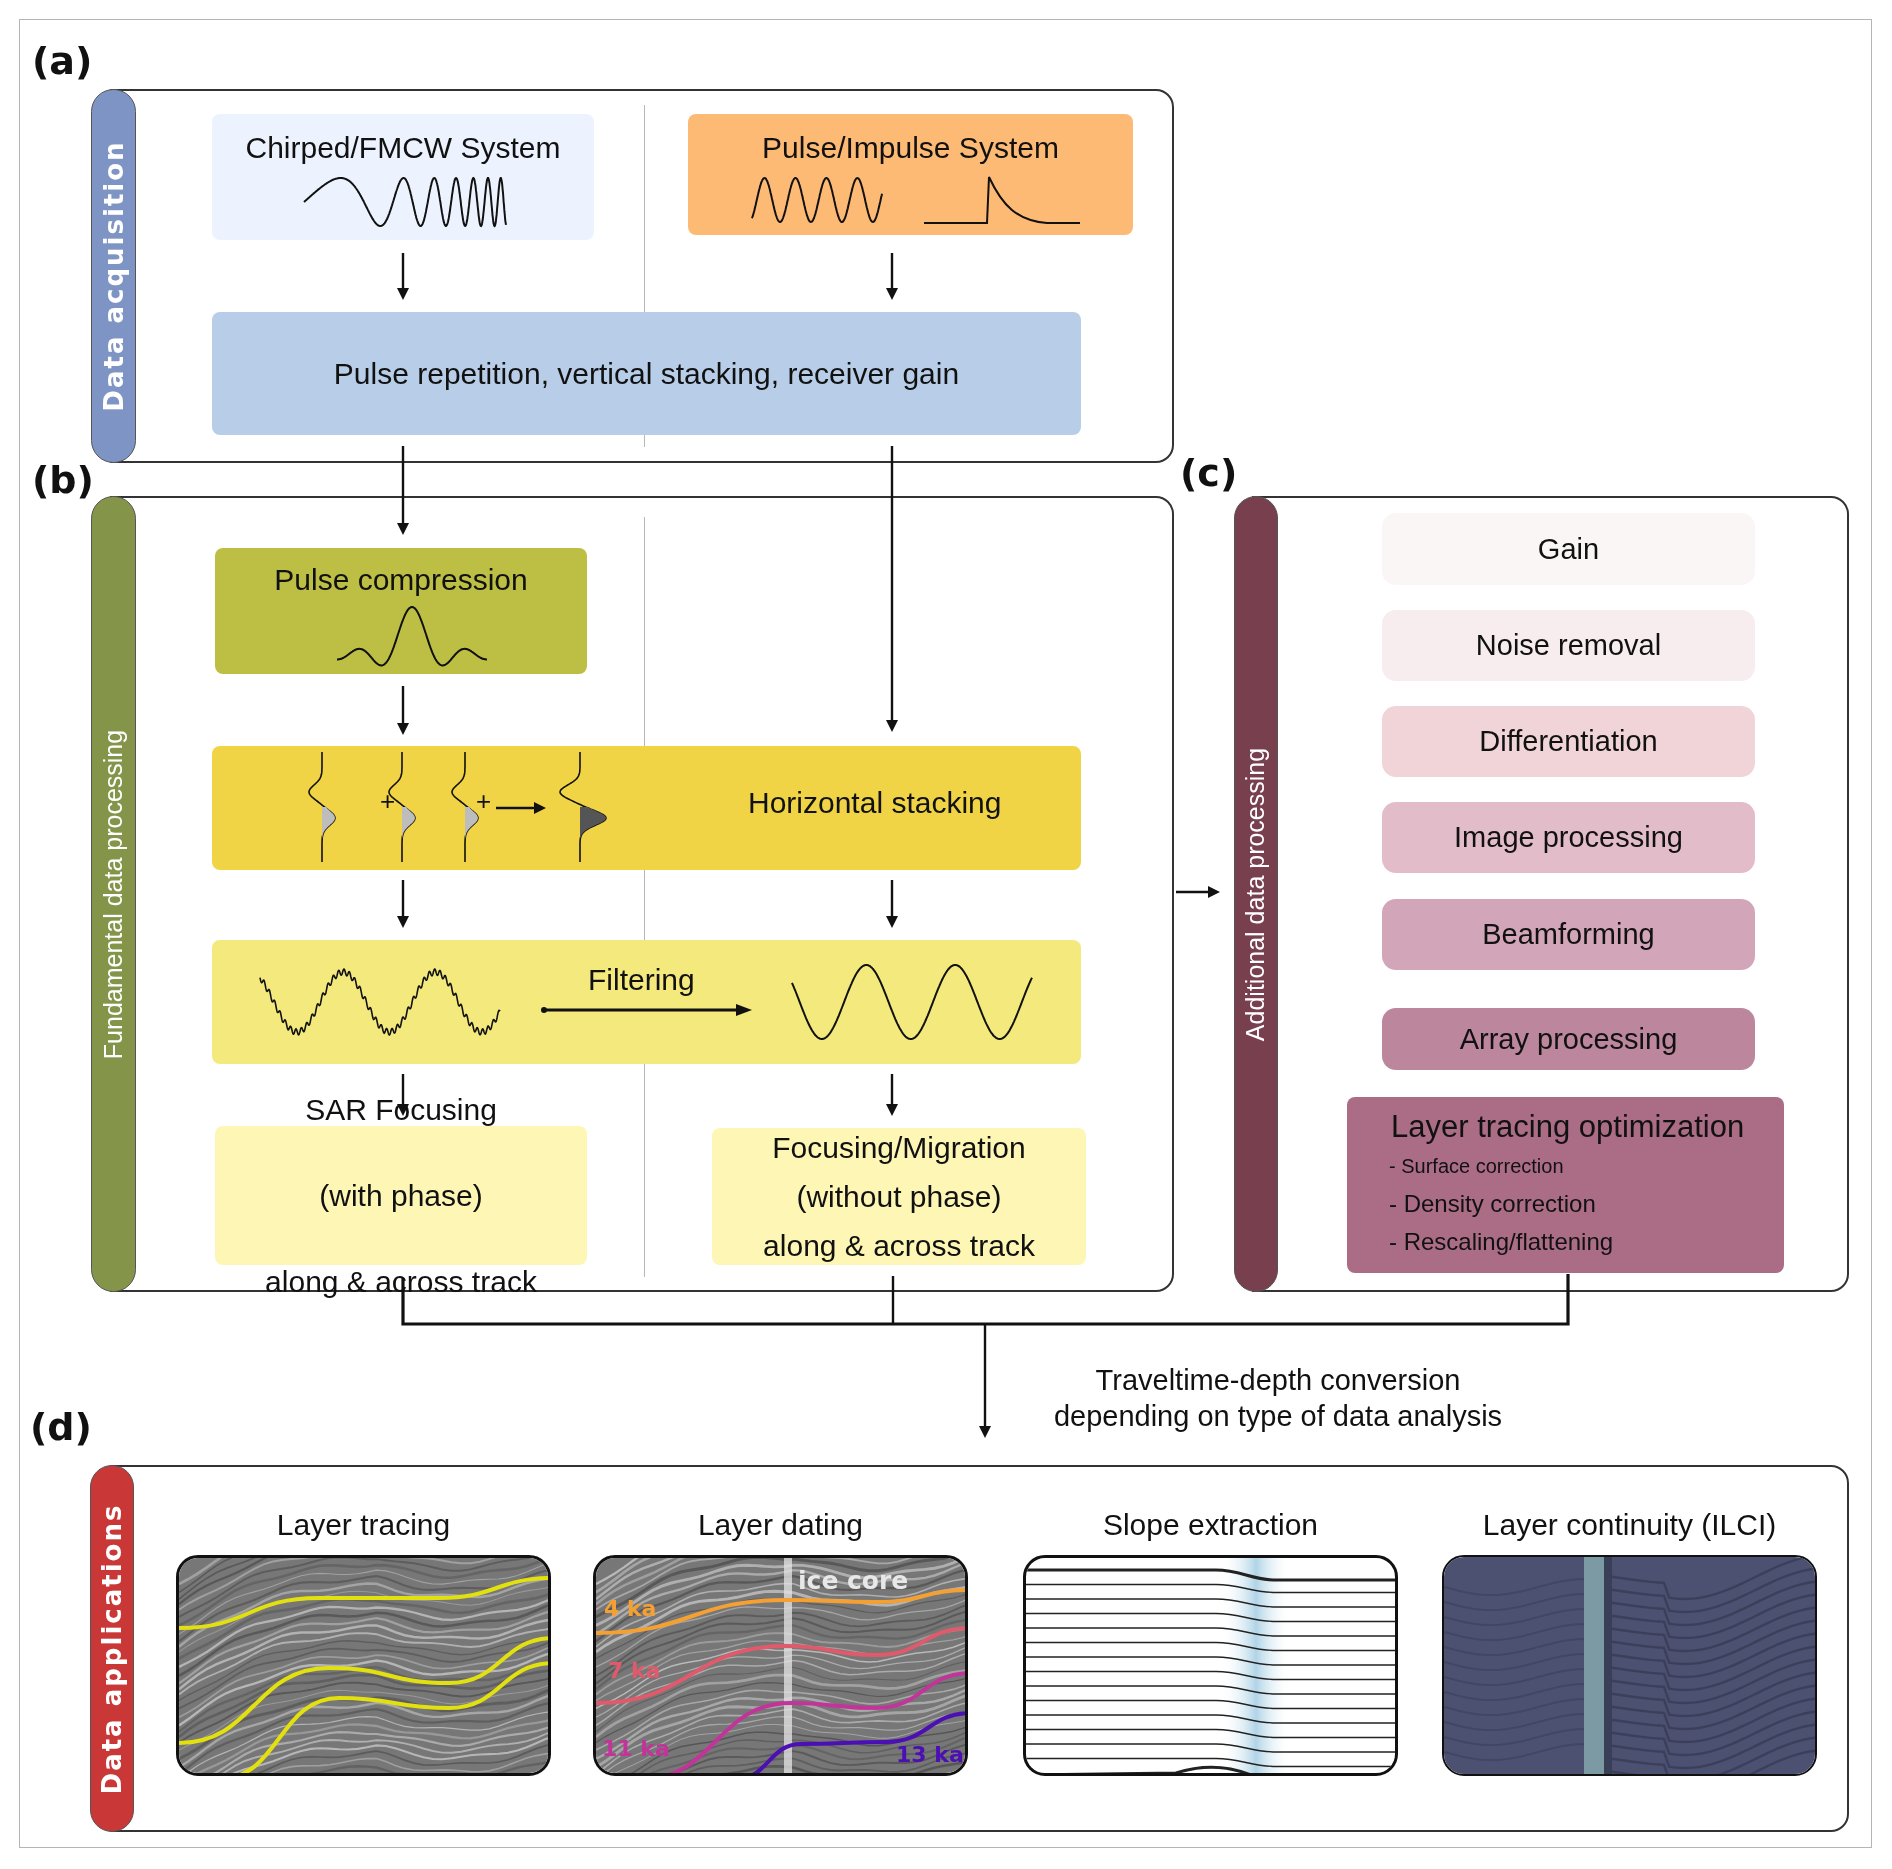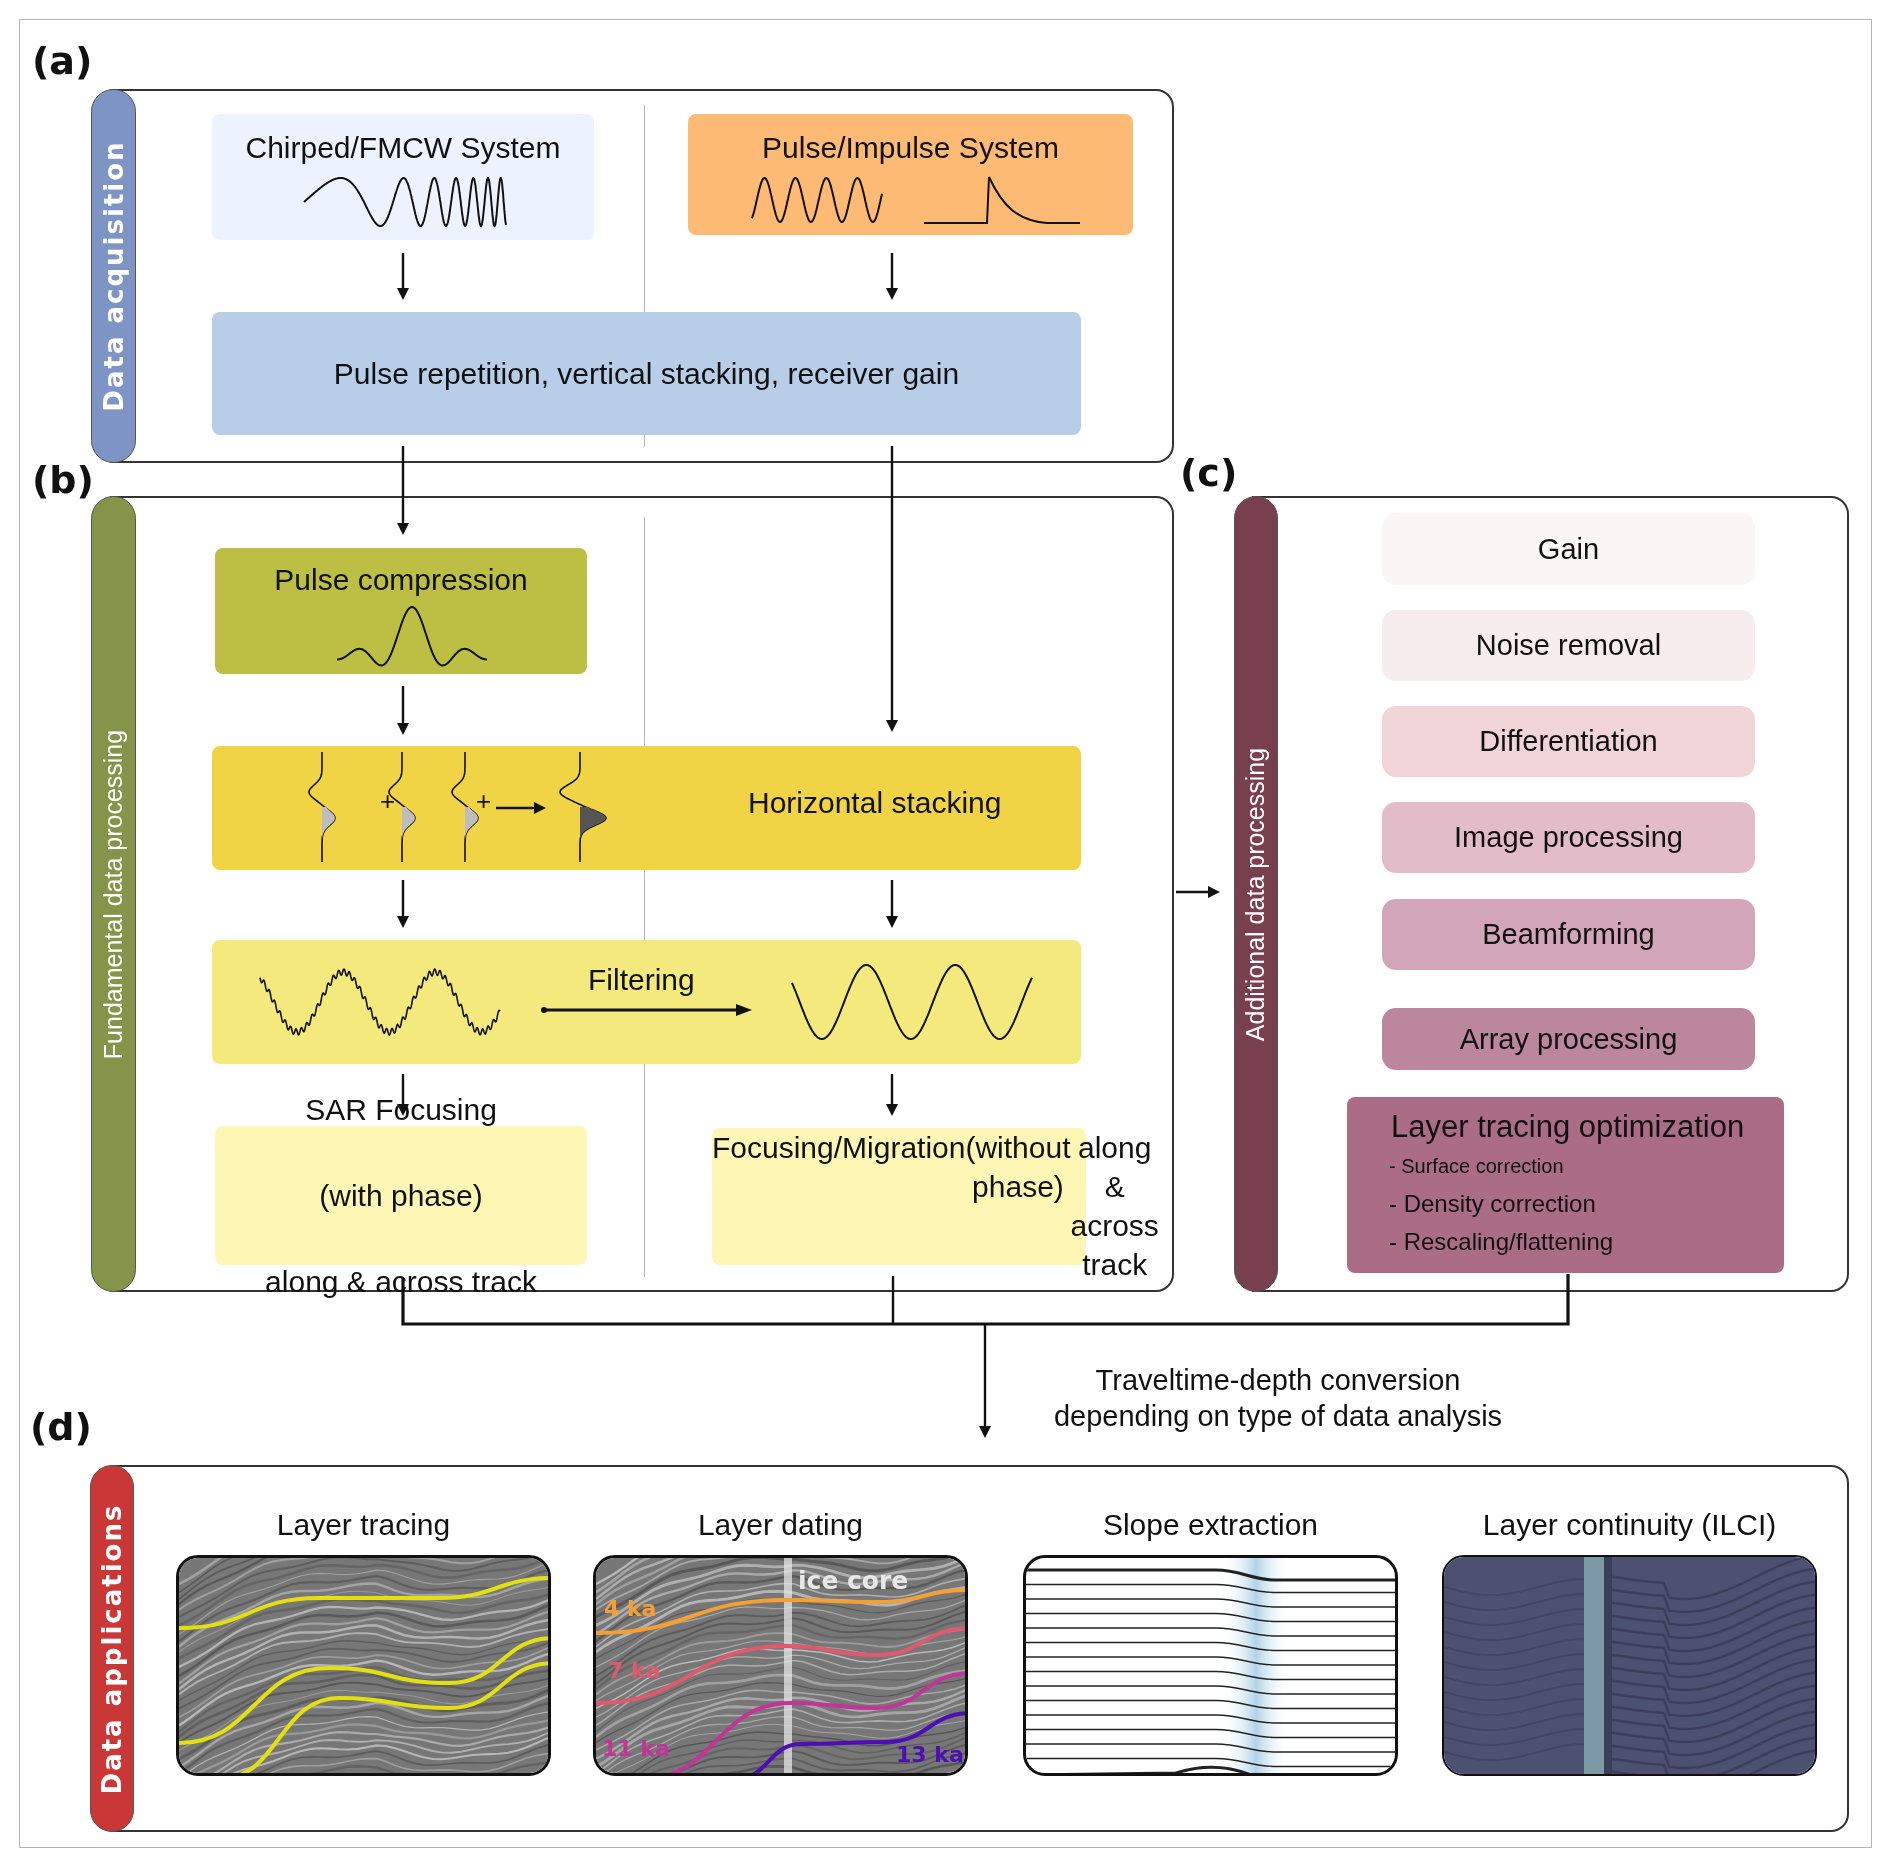--- a/index.html
+++ b/index.html
@@ -97,21 +97,21 @@
 </svg>
 <svg style="left:790px;top:960px;" width="245" height="84">
     <path id="clean" class="wave" d="M2.0,22.9L2.6,24.3L3.2,25.7L3.8,27.1L4.4,28.6L5.0,30.0L5.6,31.5L6.2,33.0L6.8,34.6L7.4,36.1L8.0,37.7L8.6,39.2L9.2,40.8L9.8,42.4L10.4,43.9L11.0,45.5L11.6,47.1L12.2,48.6L12.8,50.1L13.4,51.7L14.0,53.2L14.6,54.7L15.2,56.1L15.8,57.6L16.4,59.0L17.0,60.3L17.6,61.7L18.2,63.0L18.8,64.3L19.4,65.5L20.0,66.7L20.6,67.8L21.2,68.9L21.8,70.0L22.4,71.0L23.0,71.9L23.6,72.8L24.2,73.7L24.8,74.5L25.4,75.2L26.0,75.8L26.6,76.4L27.2,77.0L27.8,77.5L28.4,77.9L29.0,78.2L29.6,78.5L30.2,78.7L30.8,78.9L31.4,79.0L32.0,79.0L32.6,79.0L33.2,78.8L33.8,78.7L34.4,78.4L35.0,78.1L35.6,77.7L36.2,77.3L36.8,76.8L37.4,76.2L38.0,75.6L38.6,74.9L39.2,74.2L39.8,73.4L40.4,72.5L41.0,71.6L41.6,70.6L42.2,69.6L42.8,68.5L43.4,67.4L44.0,66.2L44.6,65.0L45.2,63.8L45.8,62.5L46.4,61.2L47.0,59.8L47.6,58.4L48.2,57.0L48.8,55.6L49.4,54.1L50.0,52.6L50.6,51.1L51.2,49.5L51.8,48.0L52.4,46.5L53.0,44.9L53.6,43.3L54.2,41.8L54.8,40.2L55.4,38.6L56.0,37.1L56.6,35.5L57.2,34.0L57.8,32.4L58.4,30.9L59.0,29.5L59.6,28.0L60.2,26.6L60.8,25.1L61.4,23.8L62.0,22.4L62.6,21.1L63.2,19.8L63.8,18.6L64.4,17.4L65.0,16.2L65.6,15.1L66.2,14.1L66.8,13.1L67.4,12.1L68.0,11.2L68.6,10.4L69.2,9.6L69.8,8.9L70.4,8.2L71.0,7.6L71.6,7.0L72.2,6.6L72.8,6.1L73.4,5.8L74.0,5.5L74.6,5.3L75.2,5.1L75.8,5.0L76.4,5.0L77.0,5.0L77.6,5.1L78.2,5.3L78.8,5.6L79.4,5.9L80.0,6.2L80.6,6.7L81.2,7.2L81.8,7.7L82.4,8.4L83.0,9.0L83.6,9.8L84.2,10.6L84.8,11.4L85.4,12.3L86.0,13.3L86.6,14.3L87.2,15.4L87.8,16.5L88.4,17.7L89.0,18.9L89.6,20.1L90.2,21.4L90.8,22.7L91.4,24.1L92.0,25.5L92.6,26.9L93.2,28.3L93.8,29.8L94.4,31.3L95.0,32.8L95.6,34.3L96.2,35.9L96.8,37.4L97.4,39.0L98.0,40.6L98.6,42.1L99.2,43.7L99.8,45.3L100.4,46.8L101.0,48.4L101.6,49.9L102.2,51.4L102.8,52.9L103.4,54.4L104.0,55.9L104.6,57.3L105.2,58.8L105.8,60.1L106.4,61.5L107.0,62.8L107.6,64.1L108.2,65.3L108.8,66.5L109.4,67.7L110.0,68.8L110.6,69.8L111.2,70.8L111.8,71.8L112.4,72.7L113.0,73.6L113.6,74.3L114.2,75.1L114.8,75.8L115.4,76.4L116.0,76.9L116.6,77.4L117.2,77.8L117.8,78.2L118.4,78.5L119.0,78.7L119.6,78.9L120.2,79.0L120.8,79.0L121.4,79.0L122.0,78.9L122.6,78.7L123.2,78.5L123.8,78.2L124.4,77.8L125.0,77.4L125.6,76.9L126.2,76.3L126.8,75.7L127.4,75.0L128.0,74.3L128.6,73.5L129.2,72.6L129.8,71.7L130.4,70.8L131.0,69.7L131.6,68.7L132.2,67.6L132.8,66.4L133.4,65.2L134.0,64.0L134.6,62.7L135.2,61.4L135.8,60.0L136.4,58.6L137.0,57.2L137.6,55.8L138.2,54.3L138.8,52.8L139.4,51.3L140.0,49.8L140.6,48.2L141.2,46.7L141.8,45.1L142.4,43.6L143.0,42.0L143.6,40.4L144.2,38.9L144.8,37.3L145.4,35.7L146.0,34.2L146.6,32.7L147.2,31.2L147.8,29.7L148.4,28.2L149.0,26.8L149.6,25.3L150.2,24.0L150.8,22.6L151.4,21.3L152.0,20.0L152.6,18.8L153.2,17.6L153.8,16.4L154.4,15.3L155.0,14.2L155.6,13.2L156.2,12.3L156.8,11.4L157.4,10.5L158.0,9.7L158.6,9.0L159.2,8.3L159.8,7.7L160.4,7.1L161.0,6.6L161.6,6.2L162.2,5.8L162.8,5.5L163.4,5.3L164.0,5.1L164.6,5.0L165.2,5.0L165.8,5.0L166.4,5.1L167.0,5.3L167.6,5.5L168.2,5.8L168.8,6.2L169.4,6.6L170.0,7.1L170.6,7.6L171.2,8.3L171.8,8.9L172.4,9.7L173.0,10.5L173.6,11.3L174.2,12.2L174.8,13.2L175.4,14.2L176.0,15.2L176.6,16.3L177.2,17.5L177.8,18.7L178.4,19.9L179.0,21.2L179.6,22.5L180.2,23.9L180.8,25.3L181.4,26.7L182.0,28.1L182.6,29.6L183.2,31.1L183.8,32.6L184.4,34.1L185.0,35.7L185.6,37.2L186.2,38.8L186.8,40.3L187.4,41.9L188.0,43.5L188.6,45.0L189.2,46.6L189.8,48.1L190.4,49.7L191.0,51.2L191.6,52.7L192.2,54.2L192.8,55.7L193.4,57.1L194.0,58.5L194.6,59.9L195.2,61.3L195.8,62.6L196.4,63.9L197.0,65.1L197.6,66.3L198.2,67.5L198.8,68.6L199.4,69.7L200.0,70.7L200.6,71.7L201.2,72.6L201.8,73.4L202.4,74.2L203.0,75.0L203.6,75.7L204.2,76.3L204.8,76.8L205.4,77.3L206.0,77.8L206.6,78.1L207.2,78.4L207.8,78.7L208.4,78.9L209.0,79.0L209.6,79.0L210.2,79.0L210.8,78.9L211.4,78.7L212.0,78.5L212.6,78.2L213.2,77.8L213.8,77.4L214.4,76.9L215.0,76.4L215.6,75.8L216.2,75.1L216.8,74.4L217.4,73.6L218.0,72.8L218.6,71.9L219.2,70.9L219.8,69.9L220.4,68.8L221.0,67.7L221.6,66.6L222.2,65.4L222.8,64.2L223.4,62.9L224.0,61.6L224.6,60.2L225.2,58.8L225.8,57.4L226.4,56.0L227.0,54.5L227.6,53.0L228.2,51.5L228.8,50.0L229.4,48.5L230.0,46.9L230.6,45.4L231.2,43.8L231.8,42.2L232.4,40.7L233.0,39.1L233.6,37.5L234.2,36.0L234.8,34.4L235.4,32.9L236.0,31.4L236.6,29.9L237.2,28.4L237.8,27.0L238.4,25.6L239.0,24.2L239.6,22.8L240.2,21.5L240.8,20.2L241.4,18.9L242.0,17.7"></path>
   </svg>
 
 <div class="abs box" id="box-sar" style="left: 215px; top: 1126px; width: 372px; height: 139px; display: flex; flex-direction: column; justify-content: center; background: rgb(253, 246, 180); gap: 47px;">
   <div class="txt">SAR Focusing</div>
   <div class="txt">(with phase)</div>
   <div class="txt">along &amp; across track</div>
 </div>
-<div class="abs box" id="box-mig" style="left: 712px; top: 1128px; width: 374px; height: 137px; display: flex; justify-content: space-between; background: rgb(253, 246, 180);">
+<div class="abs box" id="box-mig" style="left: 712px; top: 1128px; width: 374px; height: 137px; display: flex; flex-direction: column; justify-content: space-between; background: rgb(253, 246, 180);">
   <div class="txt">Focusing/Migration</div>
   <div class="txt">(without phase)</div>
   <div class="txt">along &amp; across track</div>
 </div>
 
 <div class="abs plabel" style="left:1180px;top:454px;">(c)</div>
 <div class="abs panel" style="left:1252px;top:496px;width:597px;height:796px;"></div>
 <div class="abs sidebar" id="sb-c" style="left: 1234px; top: 496px; width: 44px; height: 796px; background: rgb(120, 64, 78);">
     <span>Additional data processing</span>
   </div>

